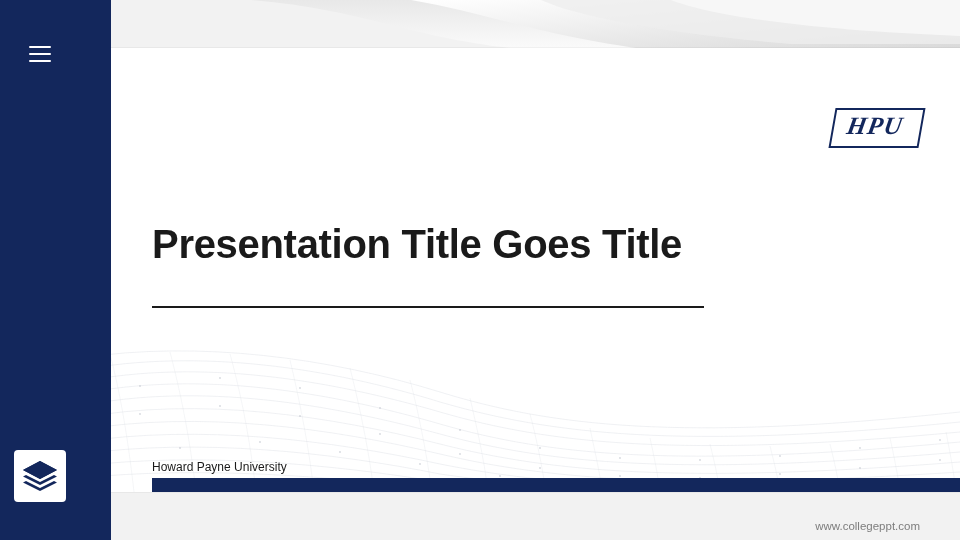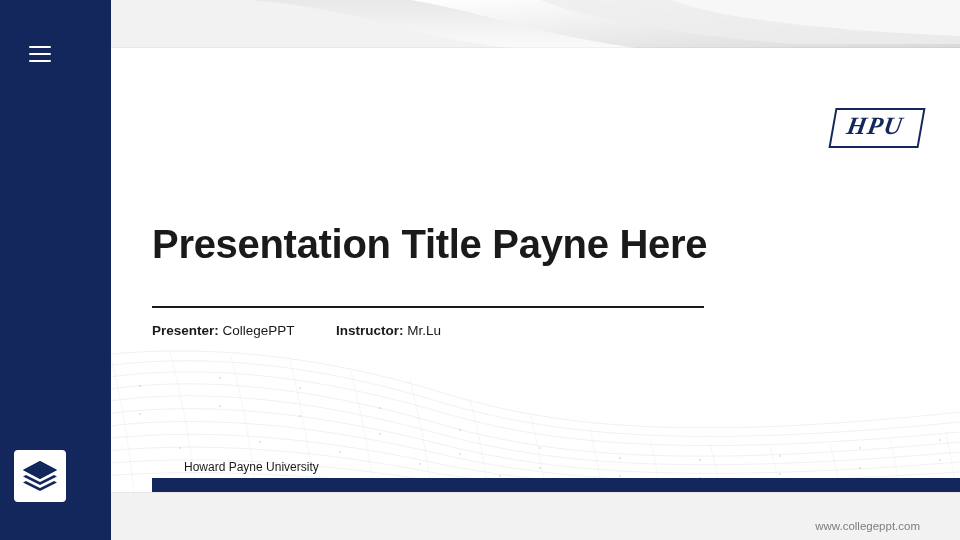--- a/index.html
+++ b/index.html
@@ -165,21 +165,20 @@
   }
   .meta-row .lbl { font-weight: bold; }
   .meta-row .gap { display: inline-block; width: 34px; }
 
   .org {
     position: absolute;
     left: 72px;
     top: 412px;
     font-size: 12px;
     color: #1a1a1a;
-    margin-left: 32px;
   }
 
   .bottom-bar {
     position: absolute;
     left: 72px;
     bottom: 0;
     width: 808px;
     height: 14px;
     background: #13275c;
   }
@@ -287,30 +286,23 @@
         <circle cx="740" cy="224" r="0.9"></circle>
           <circle cx="820" cy="220" r="0.9"></circle>
       </g>
     </svg>
 
     <div class="logo">
       <div class="logo-box"></div>
       <div class="logo-text">HPU</div>
     </div>
 
-    <div class="title">Presentation Title Payne Here</div>
+    <div class="title">Presentation Title Goes Title</div>
     <div class="title-rule"></div>
 
-    <div class="meta-row">
-      <span class="lbl">Presenter:</span>
-      <span>CollegePPT</span>
-      <span class="gap"></span>
-      <span class="lbl">Instructor:</span>
-      <span>Mr.Lu</span>
-    </div>
 
     <div class="org">Howard Payne University</div>
 
     <div class="bottom-bar"></div>
   </div>
 
   <div class="sidebar">
     <div class="hamburger">
       <span></span>
         <span></span>

